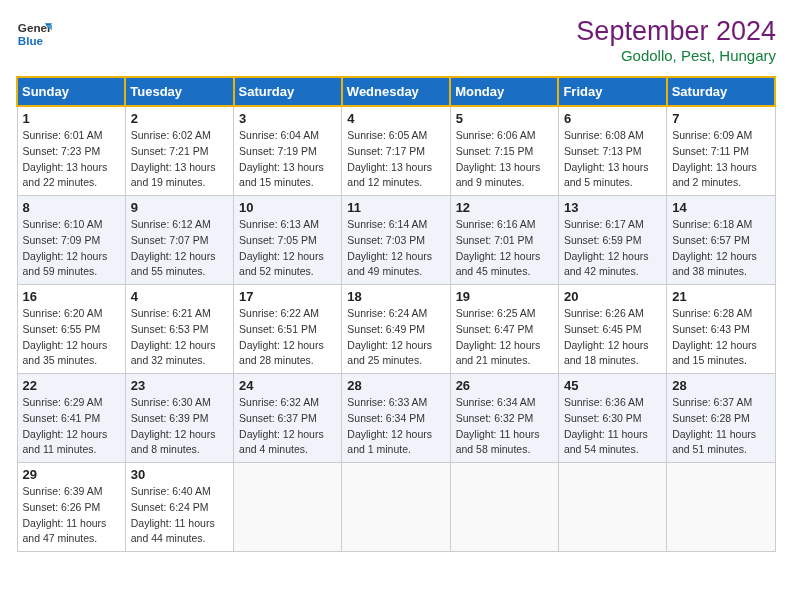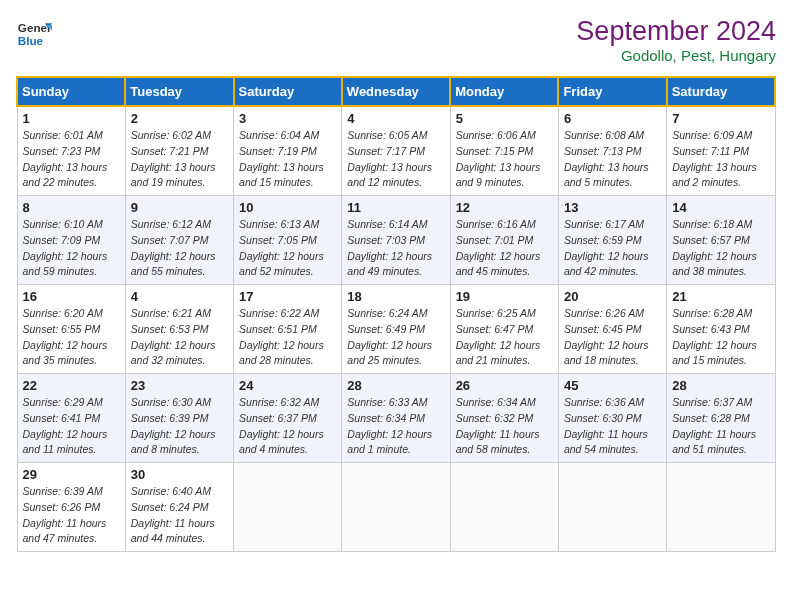--- a/index.html
+++ b/index.html
@@ -68,21 +68,20 @@
       font-size: 13px;
       font-weight: bold;
       color: #222;
       display: block;
       margin-bottom: 2px;
     }
     .day-info {
       font-size: 10.5px;
       color: #333;
       line-height: 1.5;
-      font-style: italic;
     }
     .empty-cell {
       background: #f9f9f9 !important;
     }
   </style>
 </head>
 <body>
 
 <div class="header">
   <div class="logo">

